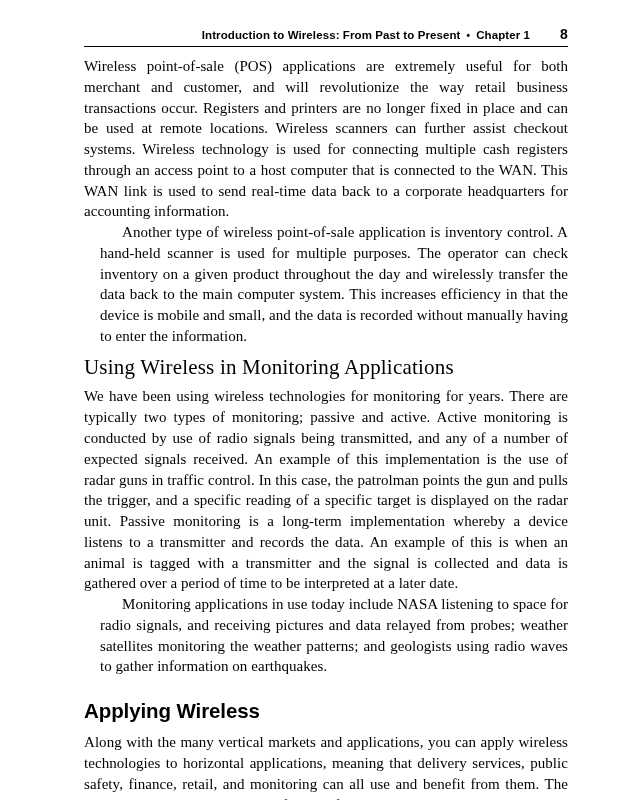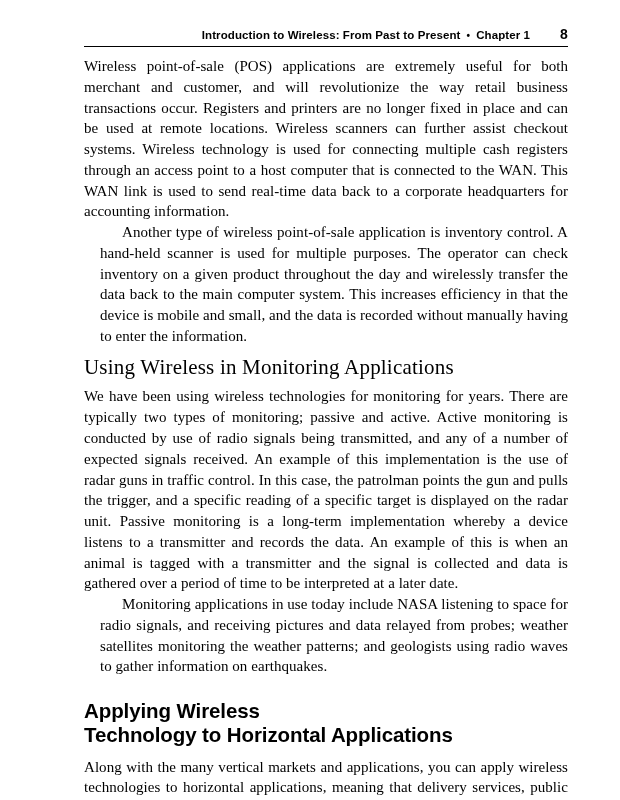--- a/index.html
+++ b/index.html
@@ -136,20 +136,19 @@
 
     <p>Wireless point-of-sale (POS) applications are extremely useful for both merchant and customer, and will revolutionize the way retail business transactions occur. Registers and printers are no longer fixed in place and can be used at remote locations. Wireless scanners can further assist checkout systems. Wireless technology is used for connecting multiple cash registers through an access point to a host computer that is connected to the WAN. This WAN link is used to send real-time data back to a corporate headquarters for accounting information.</p>
     <p class="indent">Another type of wireless point-of-sale application is inventory control. A hand-held scanner is used for multiple purposes. The operator can check inventory on a given product throughout the day and wirelessly transfer the data back to the main computer system. This increases efficiency in that the device is mobile and small, and the data is recorded without manually having to enter the information.</p>
 
     <h2 class="sec">Using Wireless in Monitoring Applications</h2>
     <p>We have been using wireless technologies for monitoring for years. There are typically two types of monitoring; passive and active. Active monitoring is conducted by use of radio signals being transmitted, and any of a number of expected signals received. An example of this implementation is the use of radar guns in traffic control. In this case, the patrolman points the gun and pulls the trigger, and a specific reading of a specific target is displayed on the radar unit. Passive monitoring is a long-term implementation whereby a device listens to a transmitter and records the data. An example of this is when an animal is tagged with a transmitter and the signal is collected and data is gathered over a period of time to be interpreted at a later date.</p>
     <p class="indent">Monitoring applications in use today include NASA listening to space for radio signals, and receiving pictures and data relayed from probes; weather satellites monitoring the weather patterns; and geologists using radio waves to gather information on earthquakes.</p>
 
     <h2 class="big">
       <span class="l1">Applying Wireless</span>
-      <span class="l2">Technology to Horizontal Applications</span>
     </h2>
     <p>Along with the many vertical markets and applications, you can apply wireless technologies to horizontal applications, meaning that delivery services, public safety, finance, retail, and monitoring can all use and benefit from them. The next section gives an overview of some of the more popular horizontal trends in wireless technology.</p>
 
   </div>
 
 
 </div>
 
 </body></html>

